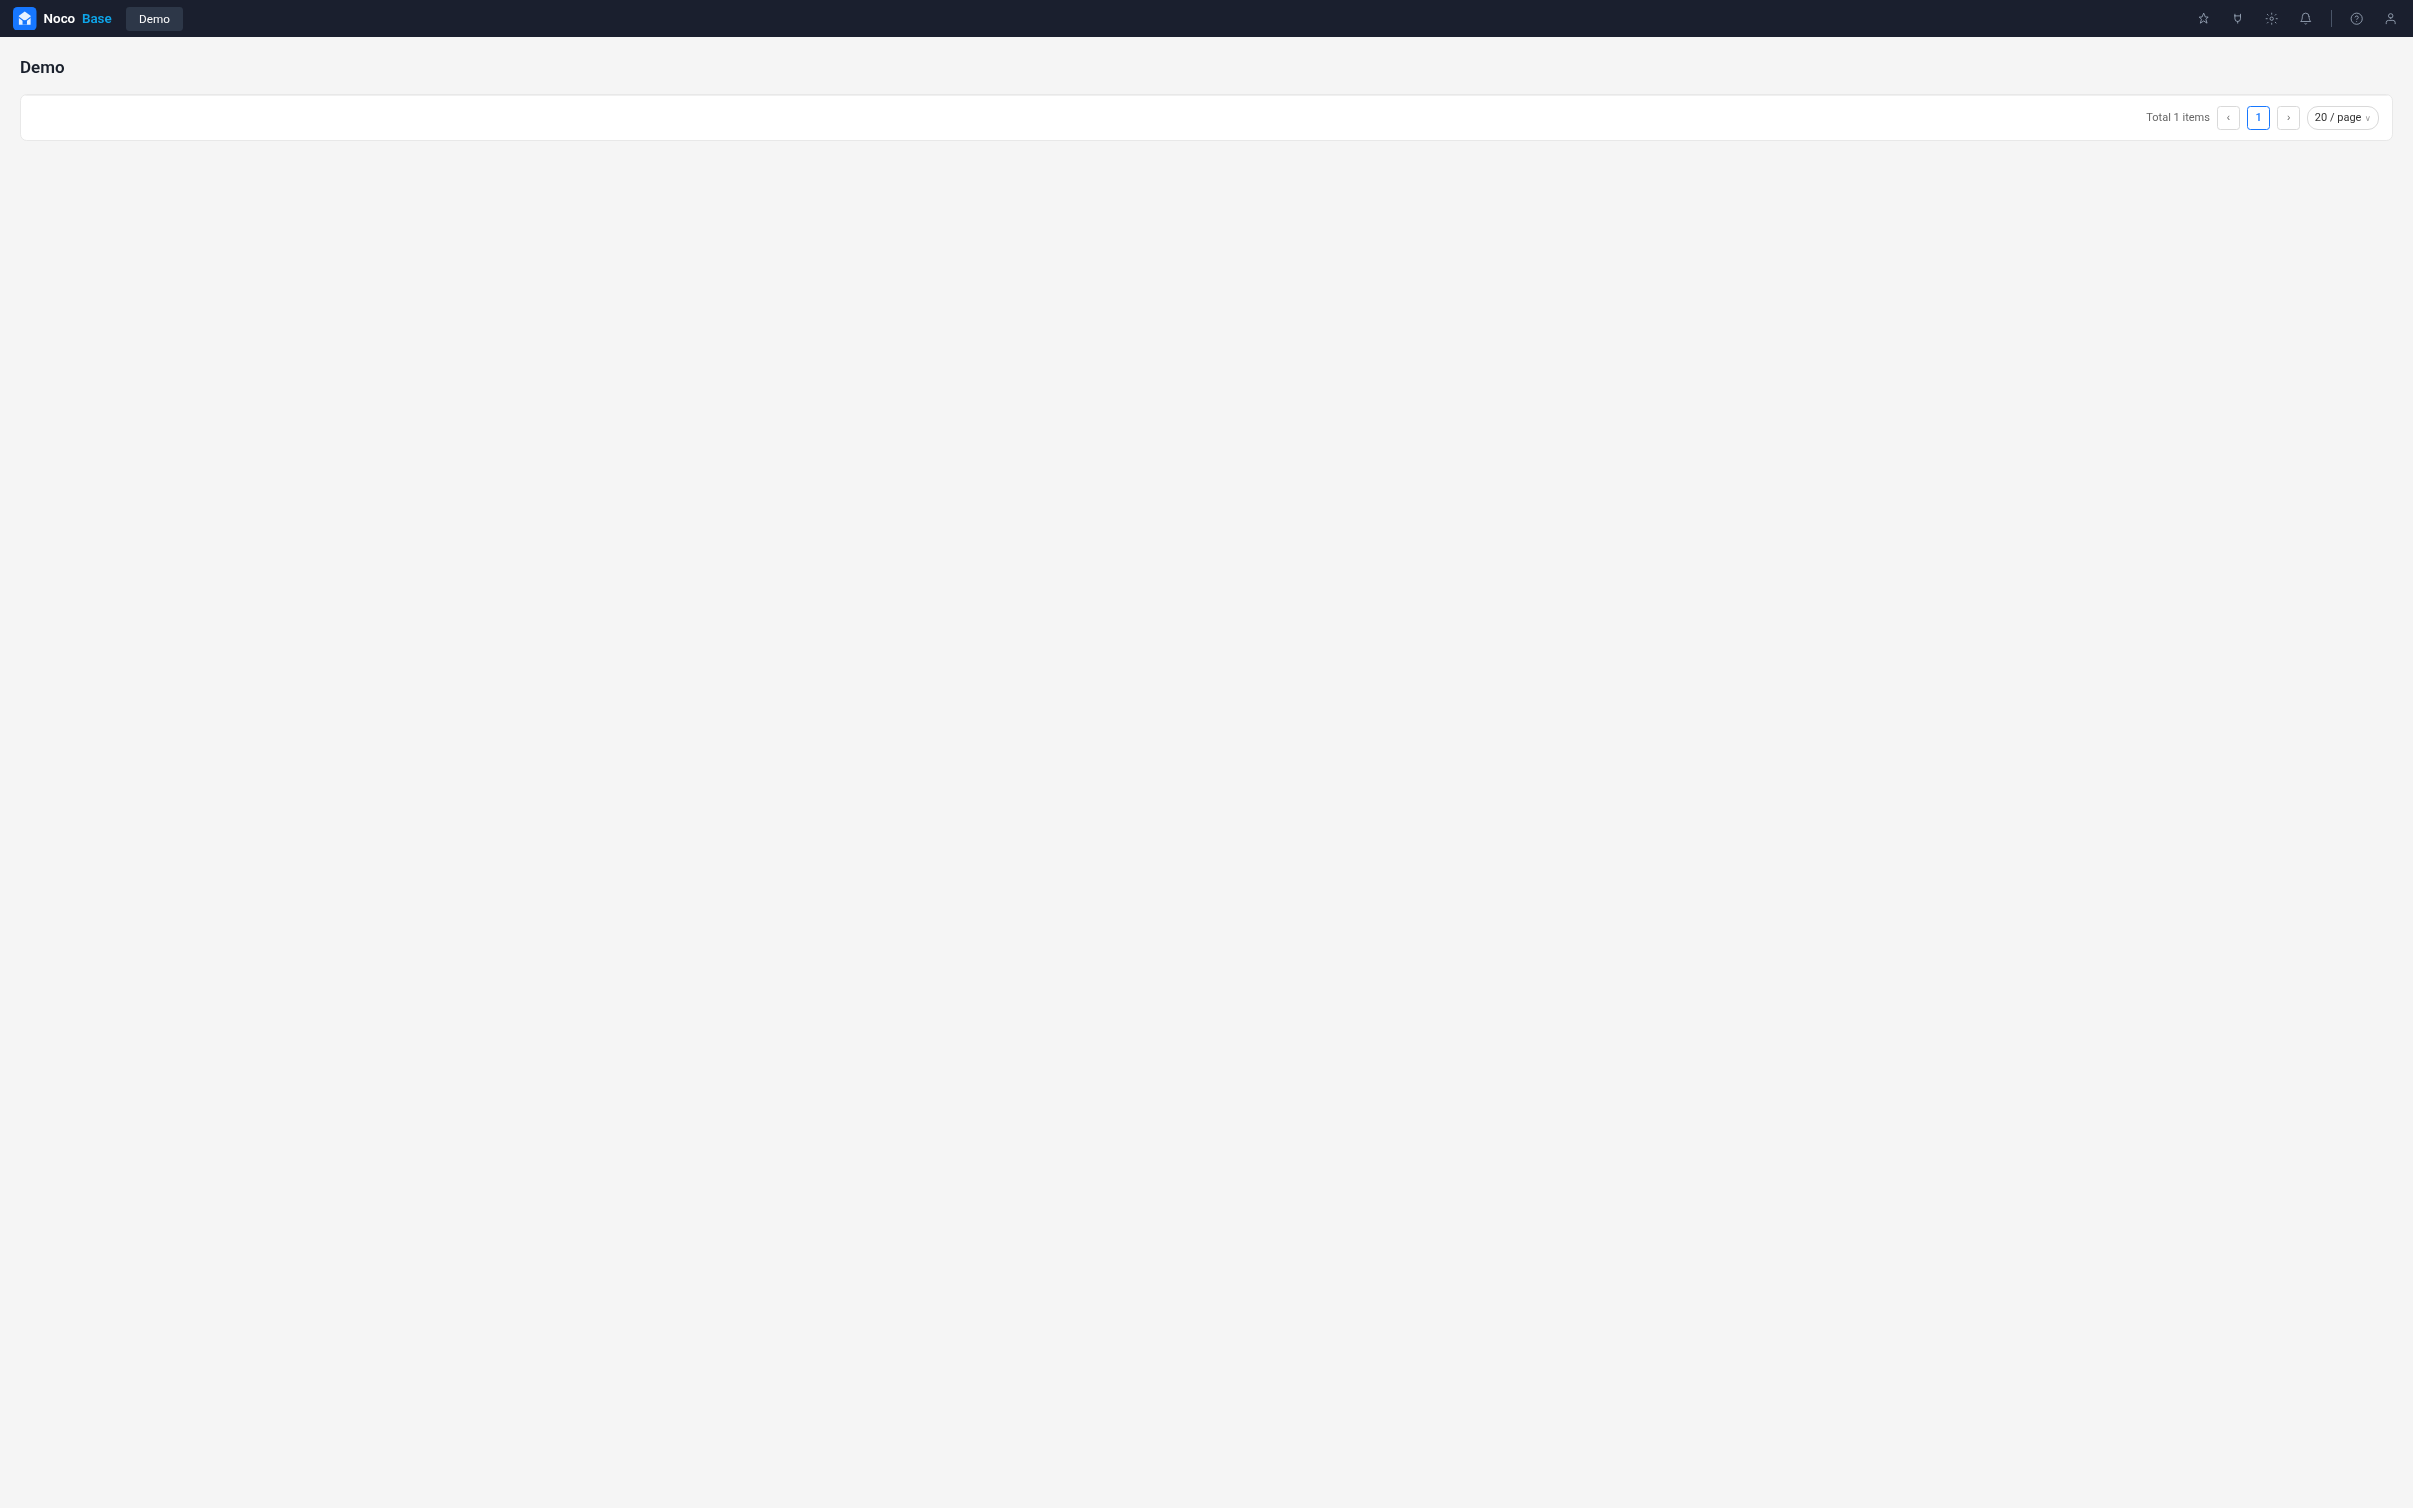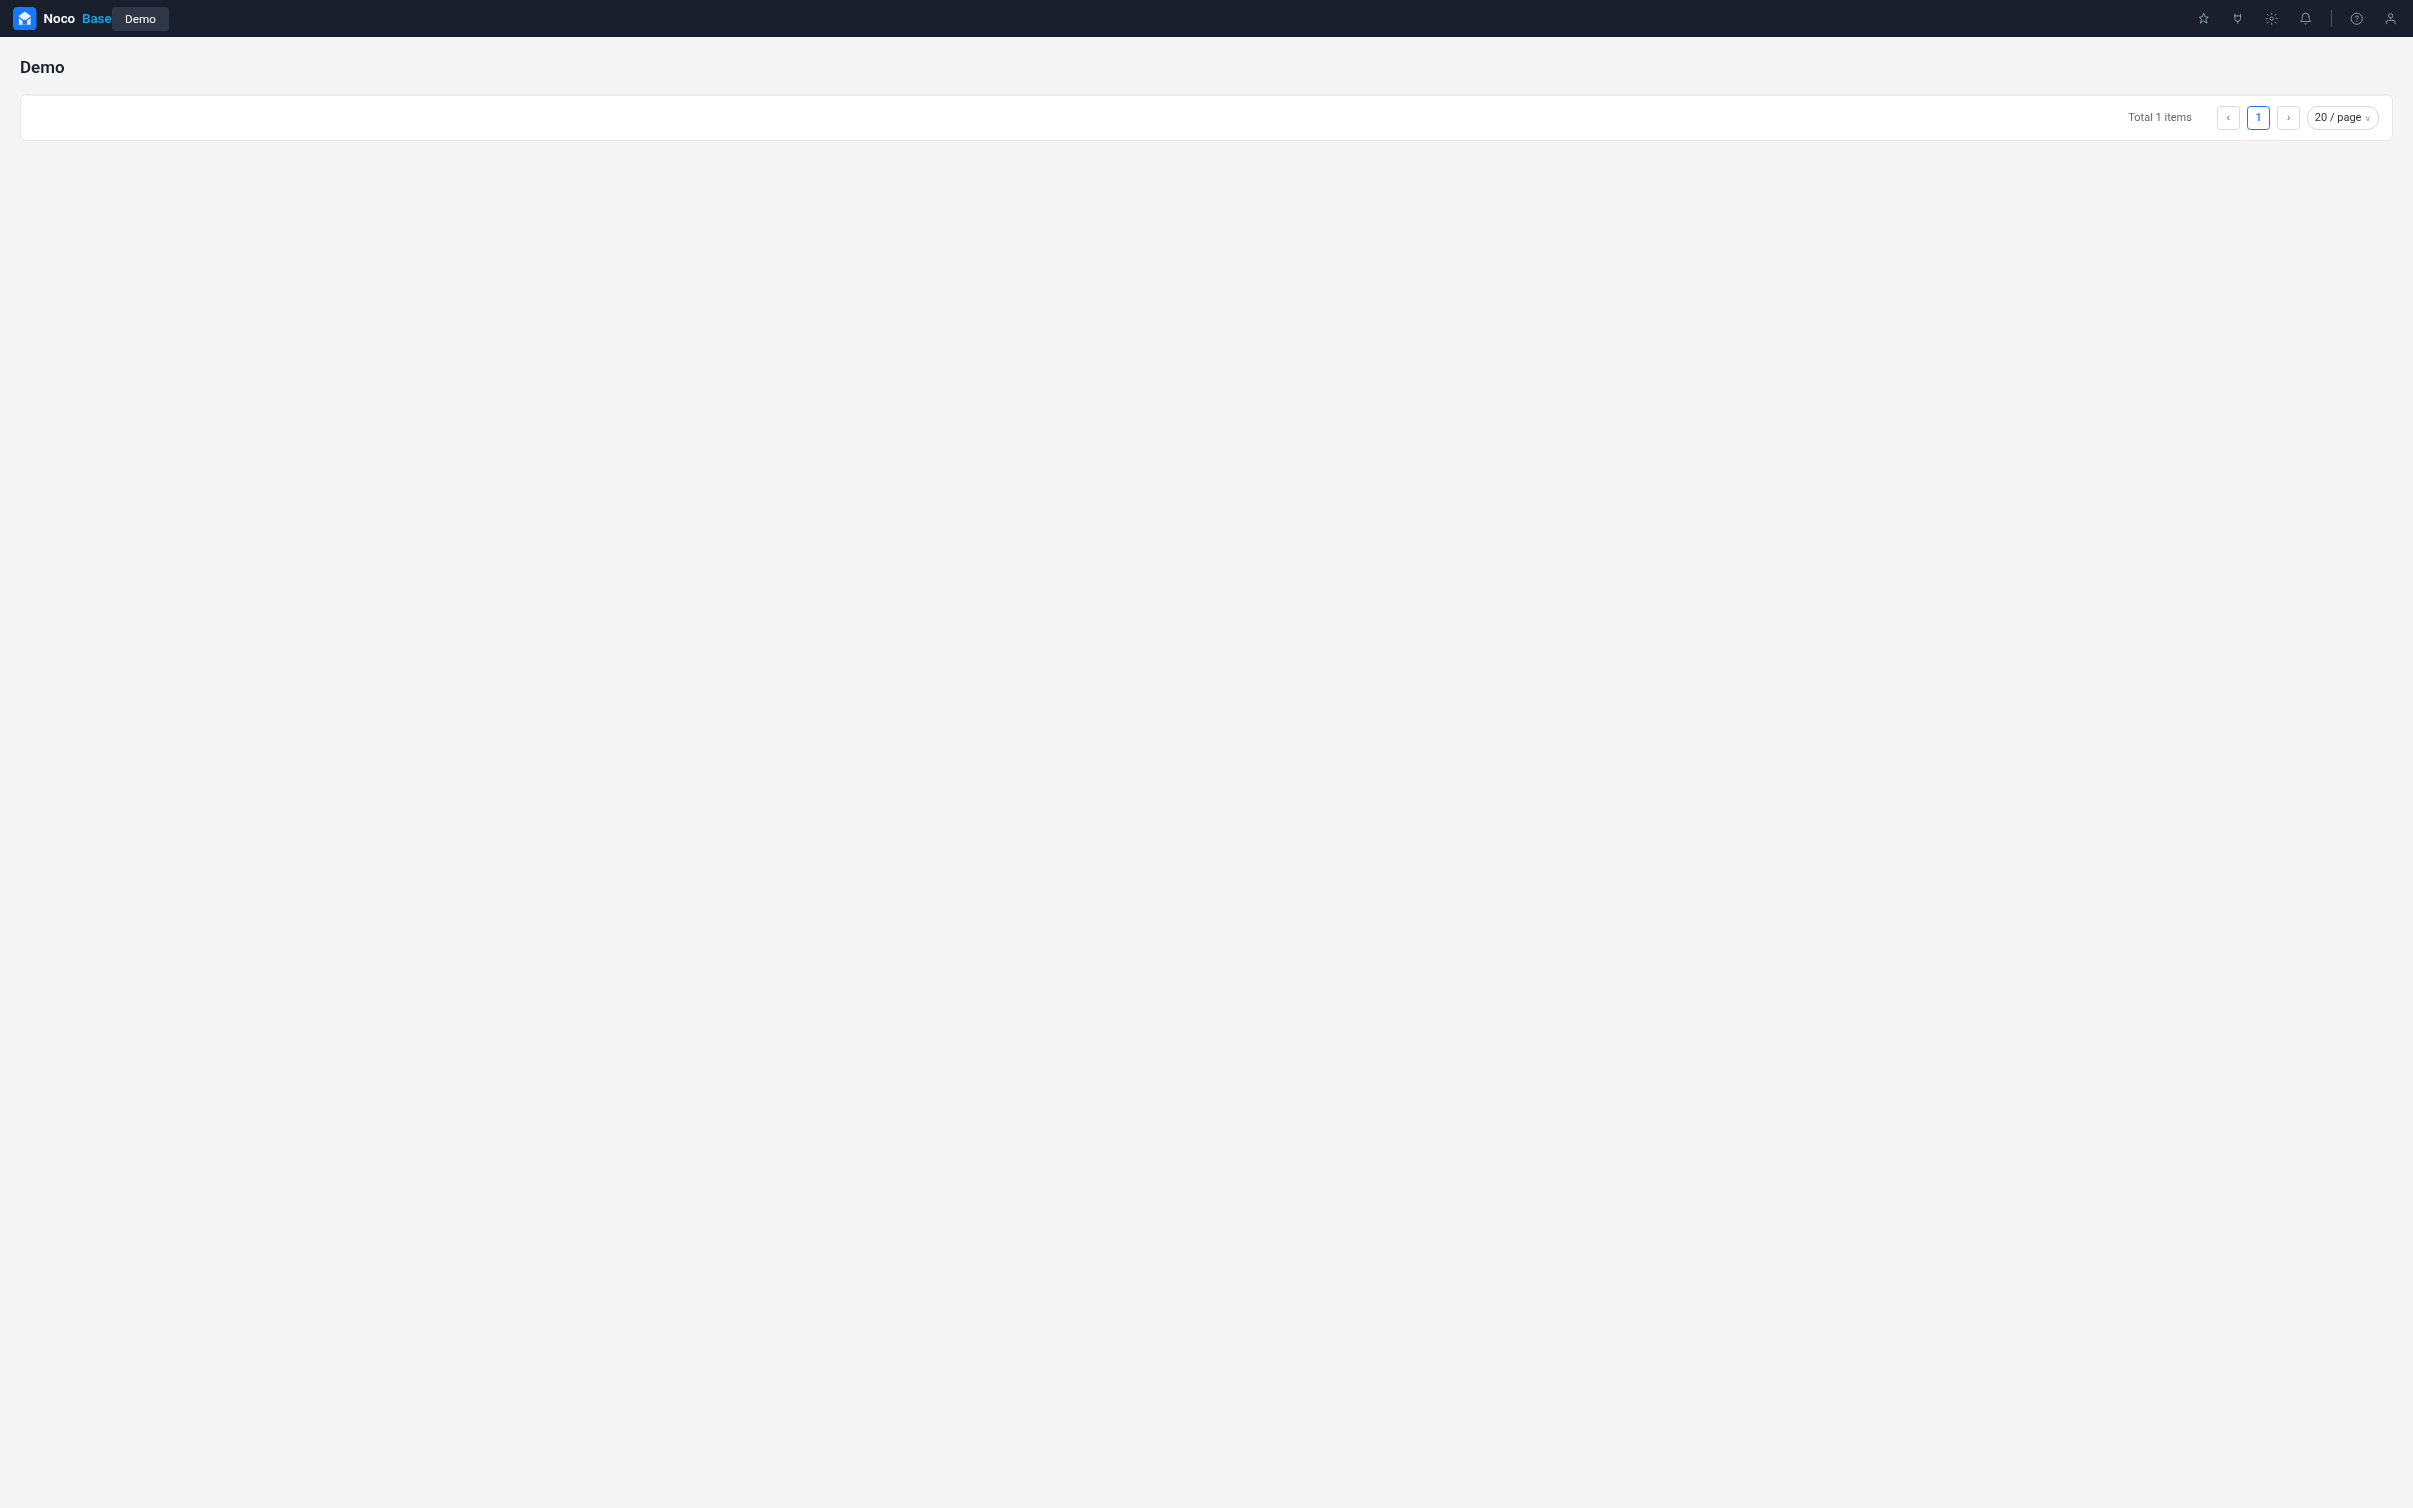--- a/index.html
+++ b/index.html
@@ -21,21 +21,21 @@
       height: 37px;
       display: flex;
       align-items: center;
       justify-content: space-between;
       padding: 0 13.4px;
     }
 
     .header-left {
       display: flex;
       align-items: center;
-      gap: 0;
+      gap: 14px;
     }
 
     .logo {
       display: flex;
       align-items: center;
       gap: 6.7px;
       color: white;
       font-weight: 600;
       font-size: 13.4px;
     }
@@ -181,21 +181,21 @@
       align-items: center;
       justify-content: flex-end;
       padding: 10px 13.4px;
       gap: 6.7px;
       border-top: 0.8px solid #f0f0f0;
     }
 
     .pagination-total {
       font-size: 11px;
       color: #666;
-      margin-right: 18px;
+      margin-right: 0;
     }
 
     .pagination-btn {
       width: 23.5px;
       height: 23.5px;
       display: flex;
       align-items: center;
       justify-content: center;
       border: 0.8px solid #d9d9d9;
       border-radius: 3.4px;

